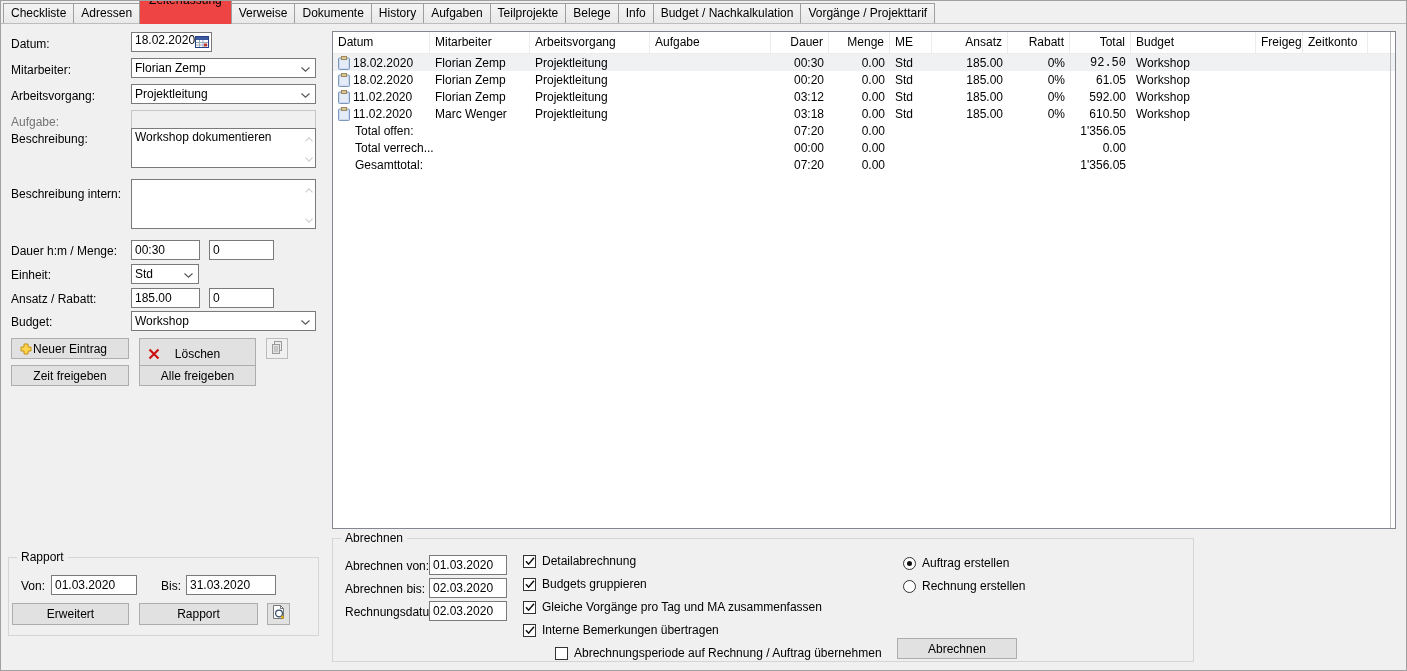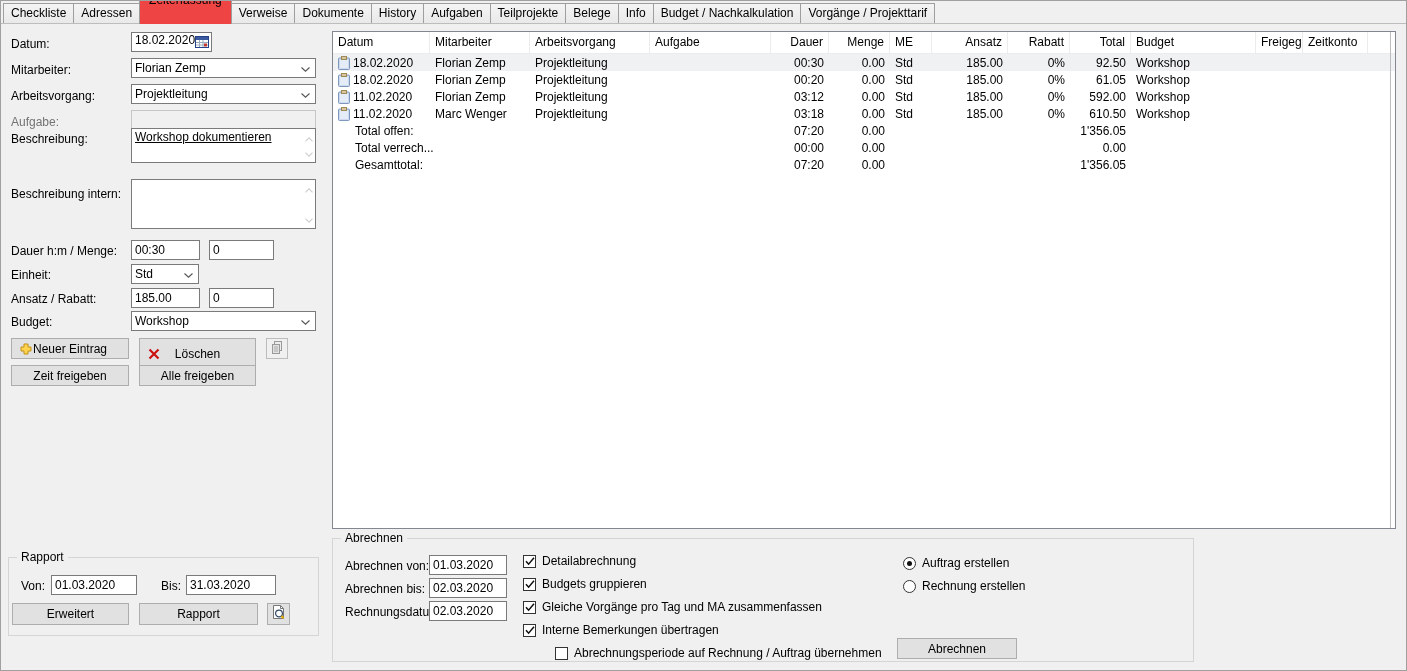--- a/index.html
+++ b/index.html
@@ -110,21 +110,21 @@
       <span class="ddtxt">Projektleitung</span>
       <span class="ddarr"><svg width="9" height="5" viewBox="0 0 9 5">
             <path d="M0.5 0.5 L4.5 4.2 L8.5 0.5" fill="none" stroke="#555" stroke-width="1.1"></path>
           </svg></span>
     </div>
 
     <span class="lbl dis" style="left:10px;top:114px;">Aufgabe:</span>
     <input class="tb dis" style="left: 130px; top: 109px; width: 185px;" disabled="" value="">
 
     <span class="lbl" style="left:10px;top:131px;">Beschreibung:</span>
-    <div class="txa" style="left:130px;top:127px;width:185px;height:35px;text-decoration:underline;">
+    <div class="txa" style="left:130px;top:127px;width:185px;height:40px;">
       <span>Workshop dokumentieren</span>
       <span class="scr up"><svg width="8" height="5" viewBox="0 0 8 5">
             <path d="M0.5 4.3 L4 0.8 L7.5 4.3" fill="none" stroke="#c4c4c4" stroke-width="1.2"></path>
           </svg></span>
       <span class="scr dn"><svg width="8" height="5" viewBox="0 0 8 5">
             <path d="M0.5 0.7 L4 4.2 L7.5 0.7" fill="none" stroke="#c4c4c4" stroke-width="1.2"></path>
           </svg></span>
     </div>
 
     <span class="lbl" style="left:10px;top:186px;">Beschreibung intern:</span>
@@ -247,21 +247,21 @@
         <span class="cellv">18.02.2020</span>
       </div>
       <div class="td" style="width: 100px;">Florian Zemp</div>
       <div class="td" style="width: 120px;">Projektleitung</div>
       <div class="td" style="width: 121px;"></div>
       <div class="td r" style="width: 58px;">00:30</div>
       <div class="td r" style="width: 61px;">0.00</div>
       <div class="td" style="width: 42px;">Std</div>
       <div class="td r" style="width: 76px;">185.00</div>
       <div class="td r" style="width: 62px;">0%</div>
-      <div class="td r" style="width: 61px;">92.50</div>
+      <div class="td r" style="width: 61px; font-family: Liberation Mono, monospace;">92.50</div>
       <div class="td" style="width: 125px;">Workshop</div>
       <div class="td" style="width: 47px;"></div>
       <div class="td" style="width: 65px;"></div>
     </div>
         <div class="tr">
       <div class="td" style="width: 97px;">
         <span class="rowicon">
               <svg width="12" height="14" viewBox="0 0 12 14">
                 <rect x="0.5" y="2" width="11" height="11.5" rx="1" fill="#ccd9ee" stroke="#7e98bd"></rect>
                 <rect x="2" y="3.5" width="8" height="8.5" fill="#e4ecf7"></rect>

